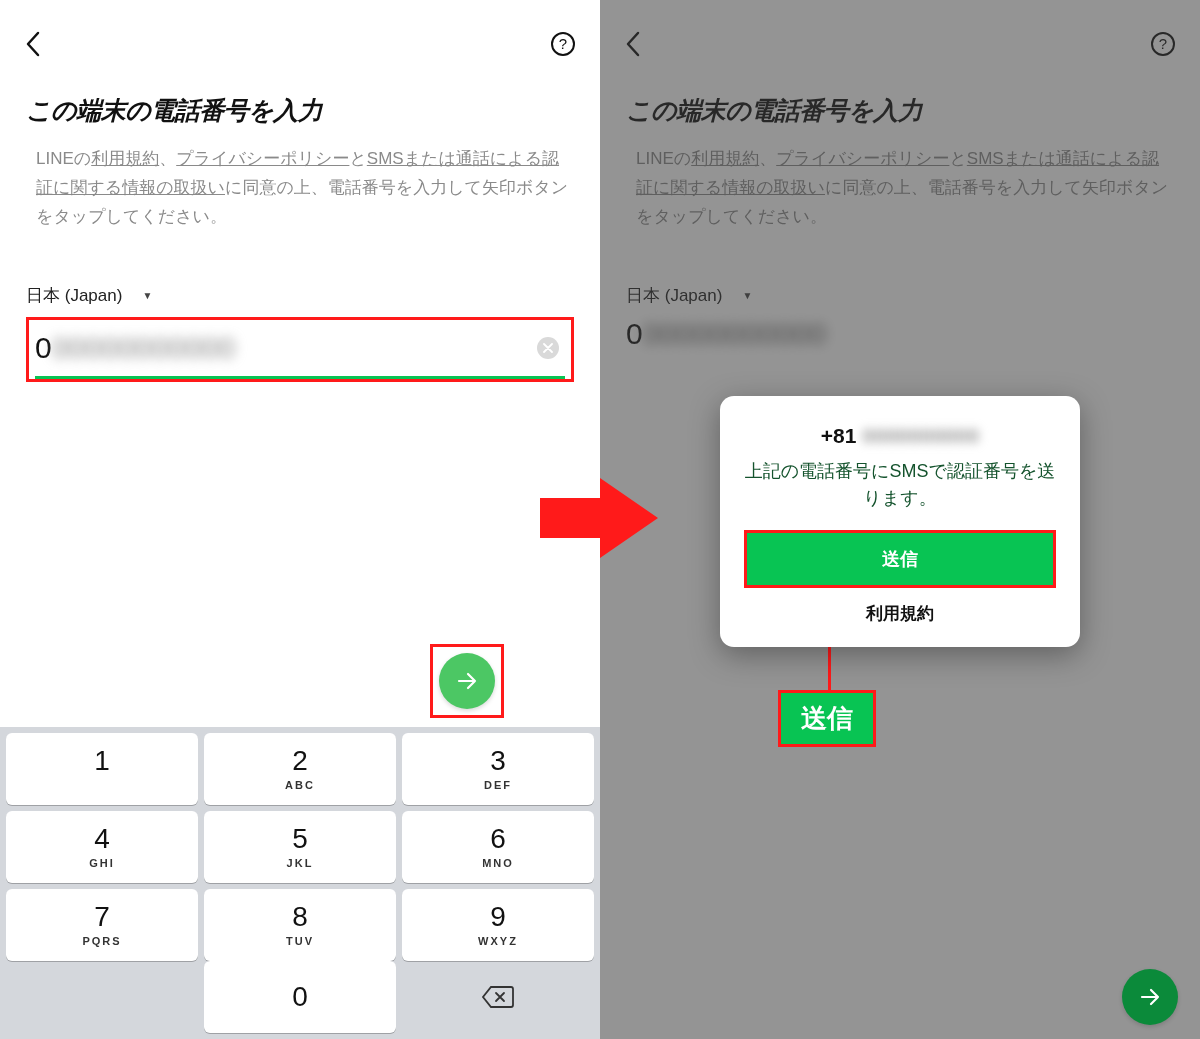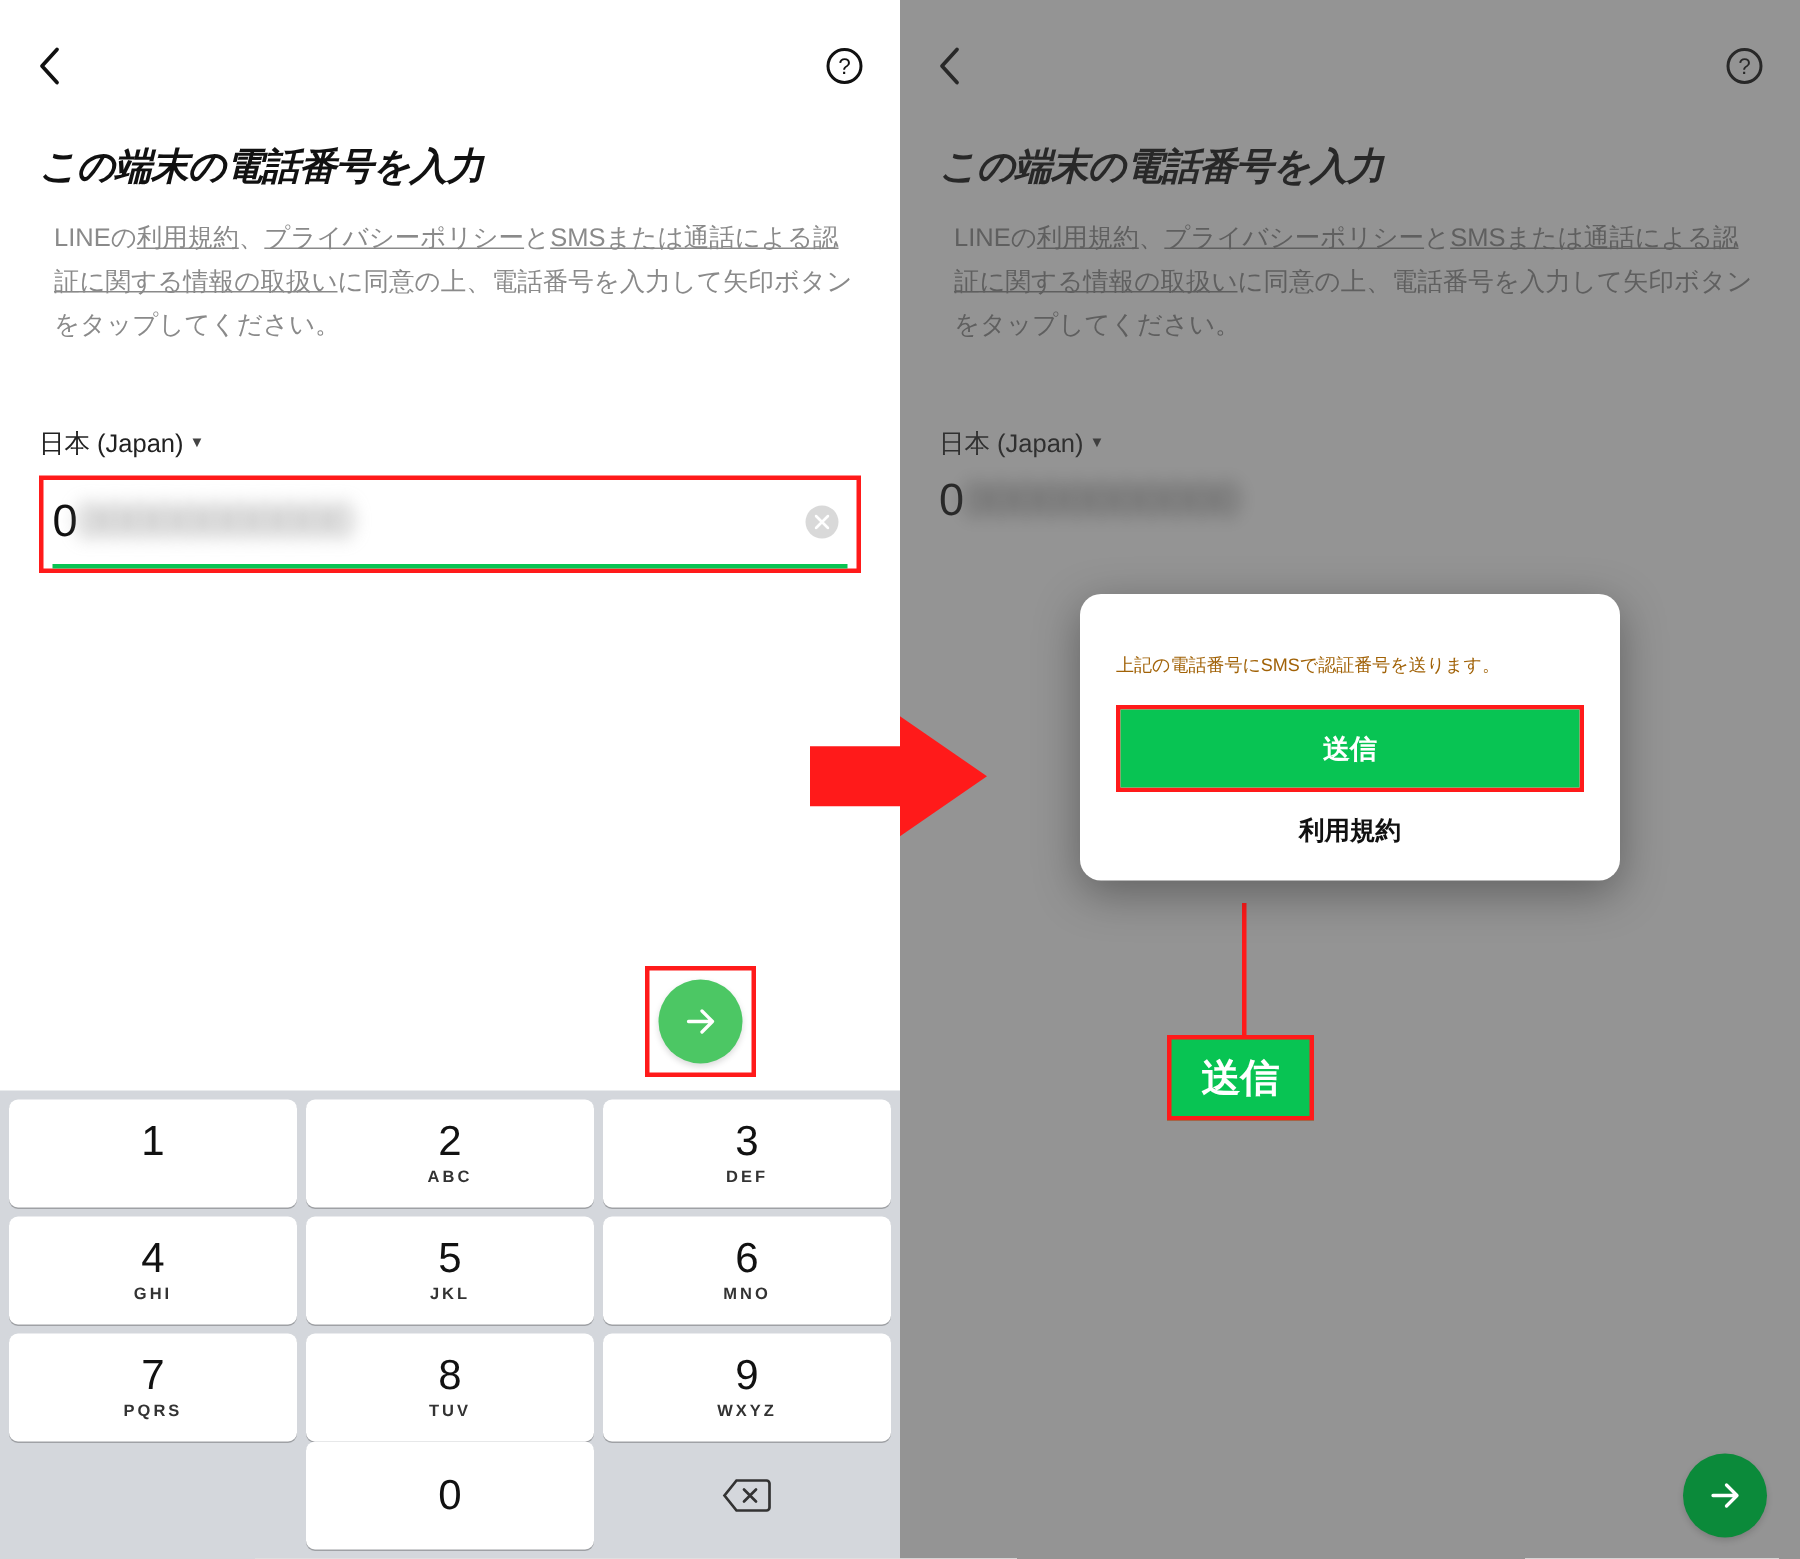--- a/index.html
+++ b/index.html
@@ -10,21 +10,21 @@
   .pane.right { background: #fff; }
   .dim { position:absolute; inset:0; background: rgba(60,60,60,0.55); }
   
   .hdr { display:flex; align-items:center; justify-content:space-between; padding: 18px 24px 0 24px; height:70px; }
   .back-icon svg, .help-icon svg { display:block; }
   .content { padding: 24px 26px 0 26px; }
   .title { font-size: 25px; font-weight: 700; color:#111; letter-spacing: -0.5px; font-style: italic; }
   .right .title { color:#111; }
   .desc { margin-top:18px; font-size:17px; line-height:1.7; color:#8a8a8a;margin-left:10px; }
   .desc a, .desc .lnk { color:#8a8a8a; text-decoration: underline; }
-  .country { margin-top:52px; font-size:17px; color:#222; display:flex; align-items:center; gap:4px; }
+  .country { margin-top:52px; font-size:17px; color:#222; display:flex; align-items:center; gap:20px; }
   .country .tri { font-size:10px; color:#444; }
   .phone-wrap { position:relative; margin-top:10px; }
   .phone-box { border:3px solid #ff1a1a; padding:4px 6px 0 6px; }
   .phone-row { display:flex; align-items:center; height:48px; position:relative; }
   .phone-val { font-size:30px; color:#111; line-height:1; }
   .blur { filter: blur(6px); color:#888; display:inline-block; }
   .blur-dark { filter: blur(6px); color:#666; display:inline-block; }
   .clear-btn { position:absolute; right:6px; top:50%; transform:translateY(-50%); width:22px; height:22px; border-radius:50%; background:#d9d9d9; display:flex; align-items:center; justify-content:center; }
   .clear-btn svg { display:block; }
   .underline-green { height:3px; background:#08c453; margin-top:4px; }
@@ -42,21 +42,21 @@
   .key { flex:1; background:#fff; border-radius:6px; height:72px; display:flex; flex-direction:column; align-items:center; justify-content:center; box-shadow:0 1px 0 rgba(0,0,0,0.25); }
   .key .num { font-size:28px; color:#111; font-weight:400; line-height:1; }
   .key .sub { font-size:11px; letter-spacing:2px; color:#333; margin-top:4px; font-weight:600; }
   .key.blank { background:transparent; box-shadow:none; }
   .key.bksp { background:transparent; box-shadow:none; }
   
   .big-arrow { position:absolute; left:50%; top:50%; transform:translate(-50%,-50%); z-index:20; }
   
   .dialog { position:absolute; left:50%; top:396px; transform:translateX(-50%); width:360px; background:#fff; border-radius:14px; box-shadow:0 8px 30px rgba(0,0,0,0.35); padding:28px 24px 22px 24px; z-index:5; }
   .dialog .dtitle { text-align:center; font-size:21px; font-weight:700; color:#111; }
-  .dialog .dmsg { text-align:left; font-size:12px; color:#a16207; margin-top:10px; line-height:1.5; }
+  .dialog .dmsg { text-align:center; font-size:18px; color:#14532d; margin-top:10px; line-height:1.5; }
   .send-box { border:3px solid #ff1a1a; margin-top:18px; padding:0; }
   .send-btn { background:#08c453; color:#fff; height:52px; display:flex; align-items:center; justify-content:center; font-size:18px; font-weight:700; }
   .cancel-btn { margin-top:14px; text-align:center; font-size:17px; font-weight:700; color:#111; }
   
   .callout-line { position:absolute; width:3px; background:#ff1a1a; }
   .callout-box { position:absolute; border:3px solid #ff1a1a; background:#08c453; color:#fff; font-size:26px; font-weight:700; padding:8px 20px; z-index:6; }
   .right-fab-wrap { position:absolute; right:22px; bottom:14px; }
 </style>
 </head>
 <body>
@@ -193,20 +193,23 @@
         <span class="tri">▼</span>
       </div>
       <div class="phone-plain">
         <span>0</span><span class="blur-dark">00000000000</span>
       </div>
     </div>
 
     <div class="dim"></div>
 
     <div class="dialog">
+      <div class="dtitle">
+        <span>+81</span> <span class="blur" style="filter:blur(5px);color:#999;">0000000000</span>
+      </div>
       <div class="dmsg">上記の電話番号にSMSで認証番号を送ります。</div>
       <div class="send-box">
         <div class="send-btn">送信</div>
       </div>
       <div class="cancel-btn">利用規約</div>
     </div>
 
     <div class="callout-line" style="left:228px; top:602px; height:90px;"></div>
     <div class="callout-box" style="left:178px; top:690px;">送信</div>
 

